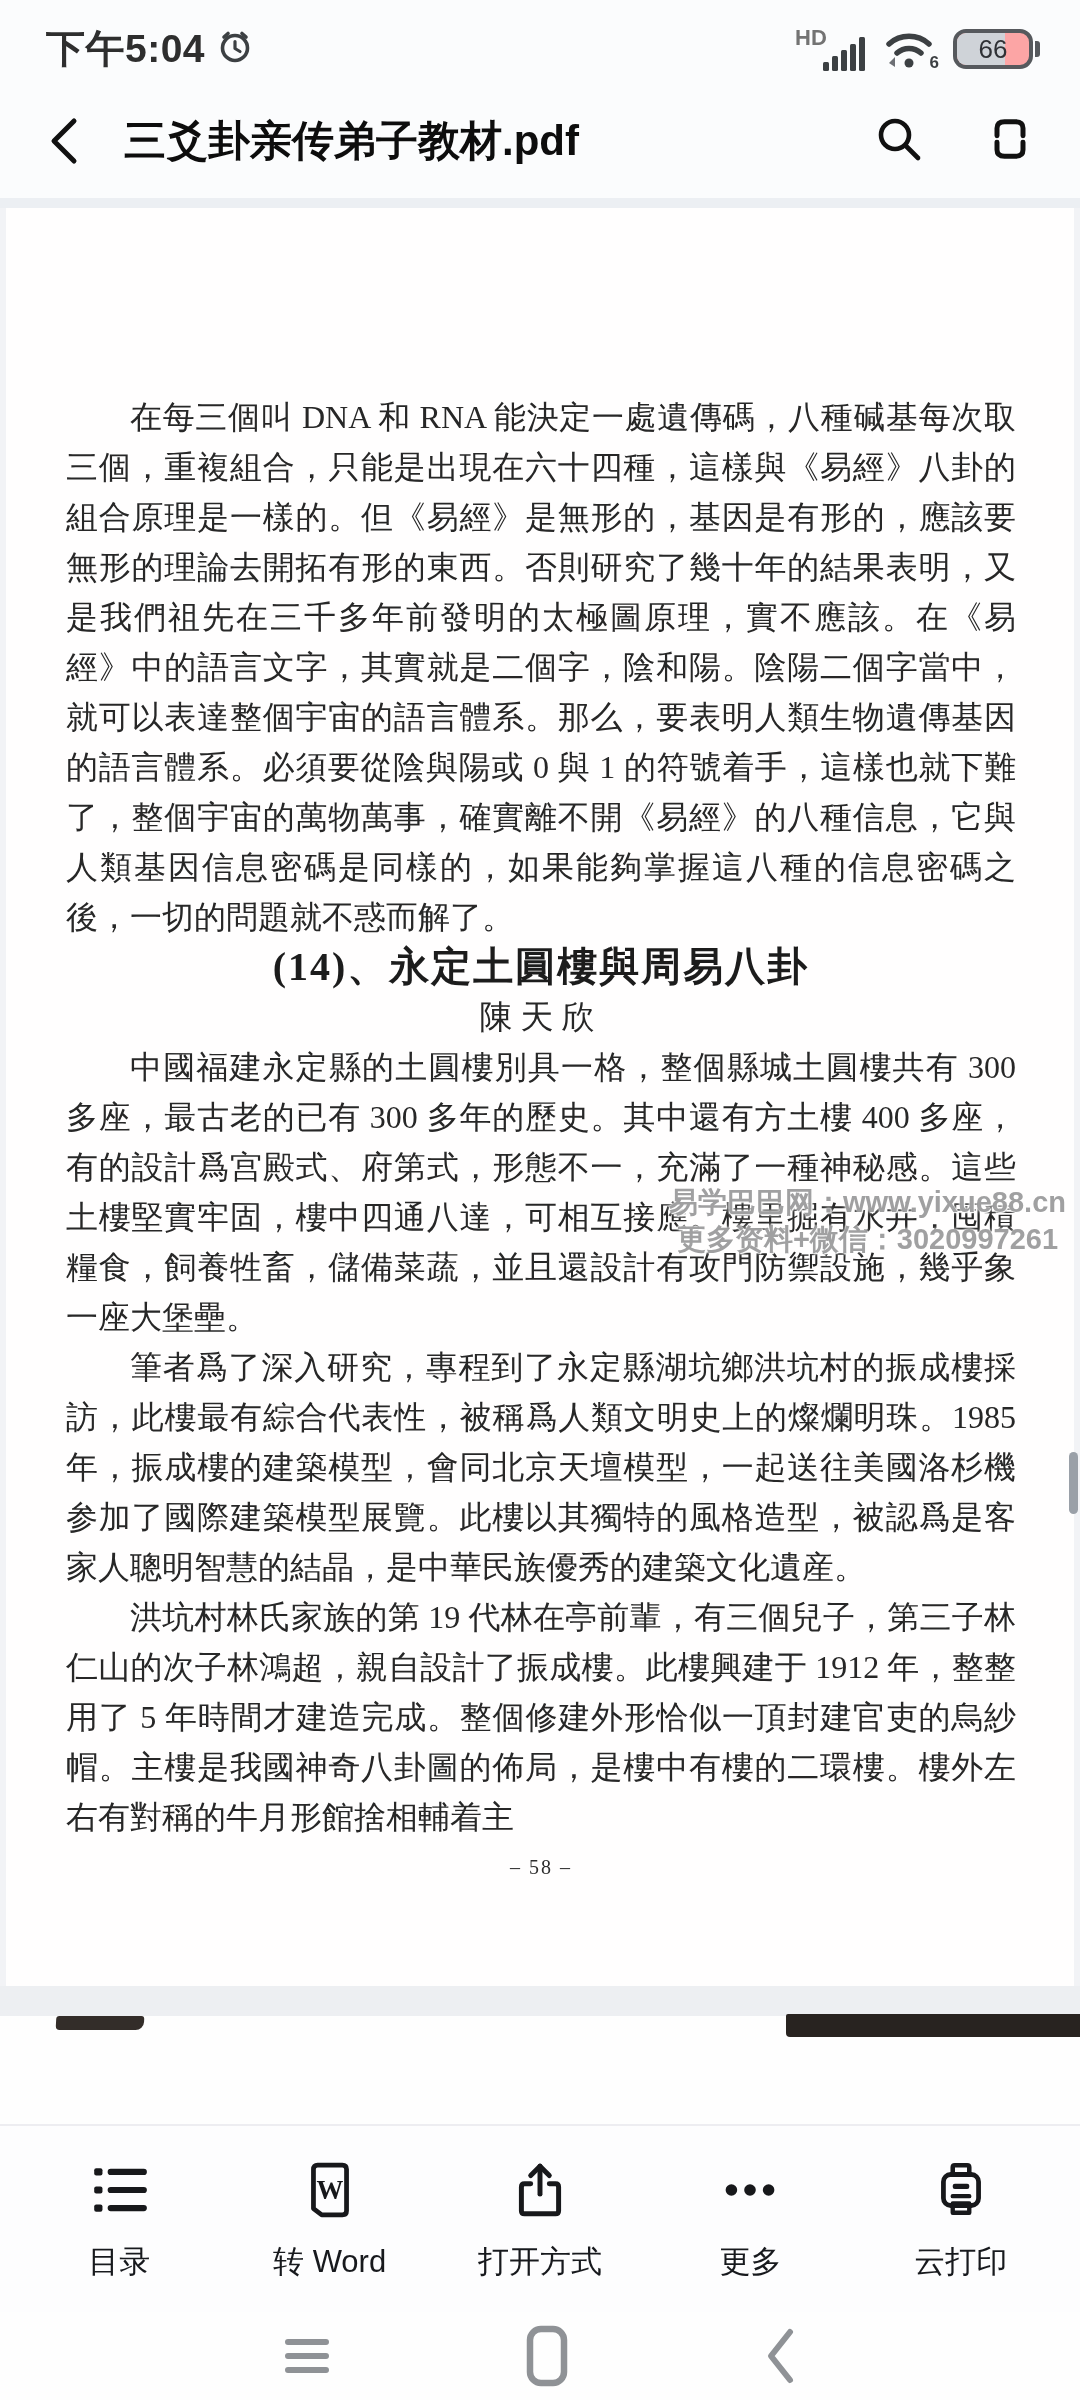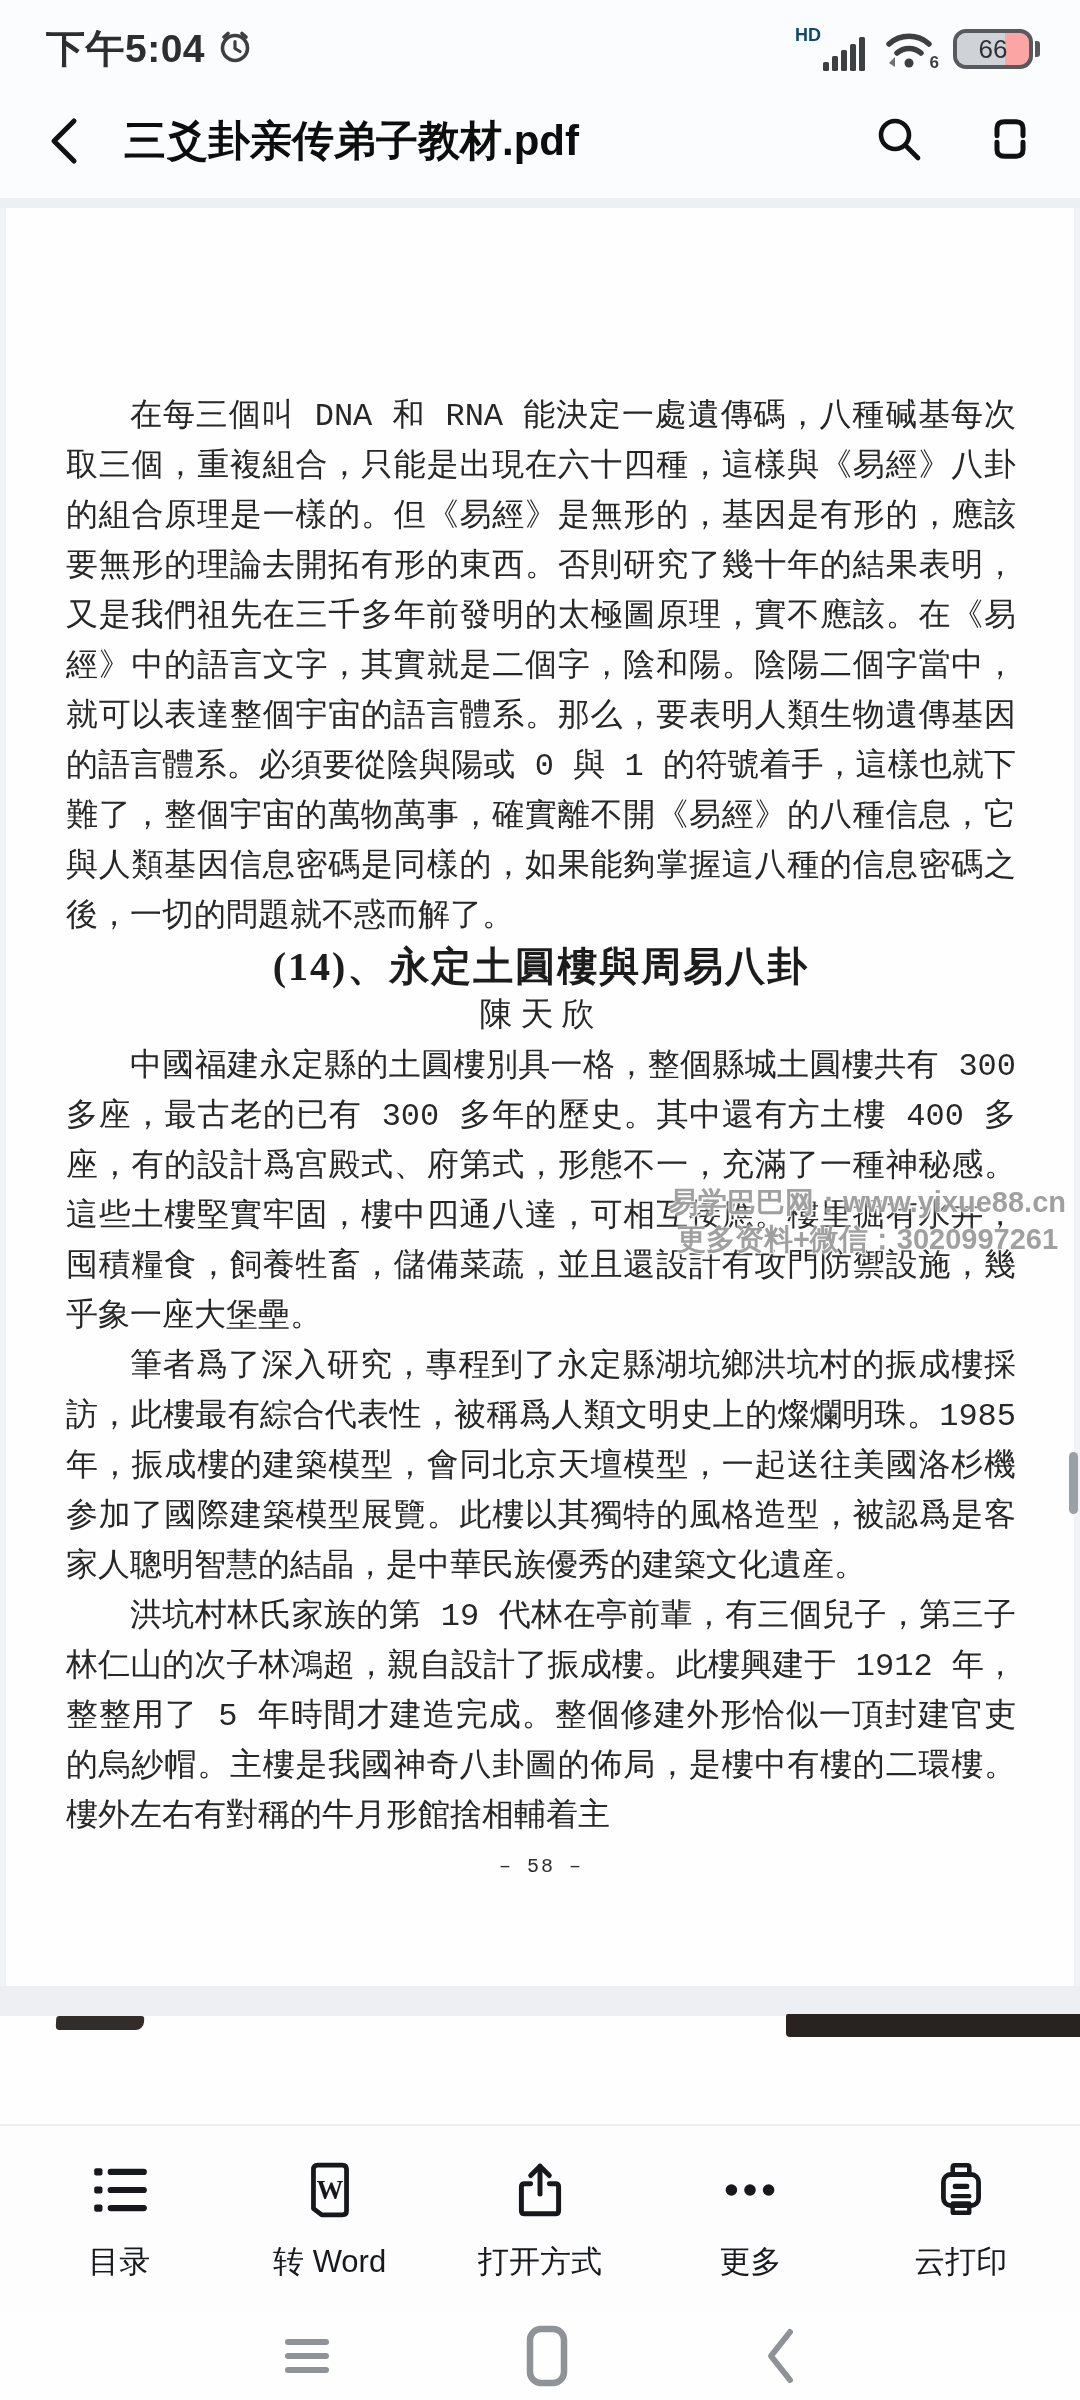--- a/index.html
+++ b/index.html
@@ -15,21 +15,21 @@
   .statusbar {
     position:absolute; top:0; left:0; right:0; height:84px;
     background:#fbfcfd;
     display:flex; align-items:center; justify-content:space-between;
     padding:14px 40px 0 46px;
   }
   .sb-left { display:flex; align-items:center; gap:12px; }
   .sb-time { font-size:39px; font-weight:600; color:#2e2e2e; letter-spacing:0.5px; }
   .sb-right { display:flex; align-items:center; gap:16px; }
   .sig-wrap { position:relative; width:70px; height:48px; }
-  .sig-hd { position:absolute; top:0; left:0; font-size:18px; font-weight:700; color:#0c4a6e; }
+  .sig-hd { position:absolute; top:0; left:0; font-size:22px; font-weight:700; color:#737373; }
   .sig-bars { position:absolute; bottom:2px; right:0; display:flex; align-items:flex-end; gap:3px; }
   .sig-bars i { display:block; width:6px; background:#3c4043; border-radius:1.5px; }
   .wifi-wrap { position:relative; width:56px; height:48px; }
   .wifi-6 { position:absolute; bottom:0; right:-2px; font-size:17px; font-weight:700; color:#3c4043; }
   .battery { position:relative; display:flex; align-items:center; }
   .bat-body {
     width:80px; height:40px; border:4px solid #56595d; border-radius:13px;
     position:relative; overflow:hidden; background:#fca5a5;
     display:flex; align-items:center; justify-content:center;
   }
@@ -56,21 +56,21 @@
     position:absolute; top:208px; left:0; right:0; height:1778px;
     background:#fffefe;
     border-left:6px solid #f2f3f6; border-right:6px solid #f2f3f6;
   }
   .page-content {
     padding:184px 58px 0 60px;
     font-family:"Liberation Serif", serif;
     font-size:32px; line-height:50px; color:#272727;
     text-align:justify;
   }
-  .para { text-indent:2em; margin:0;font-family:Liberation Mono, monospace; }
+  .para { text-indent:2em; margin:0; }
   .para + .para { margin-top:0; }
   .section-title {
     font-size:40px; font-weight:700; color:#1c1c1c;
     text-align:center; text-indent:0; margin-top:30px; letter-spacing:2px;
     font-family:"Liberation Serif", serif;
   }
   .author-line { text-align:center; text-indent:0; font-size:33px; margin-top:10px; letter-spacing:8px; }
   .p-after-author { margin-top:24px; }
   .page-num { text-align:center; text-indent:0; font-size:20px; margin-top:24px; letter-spacing:2px; color:#2e2e2e; }
 

